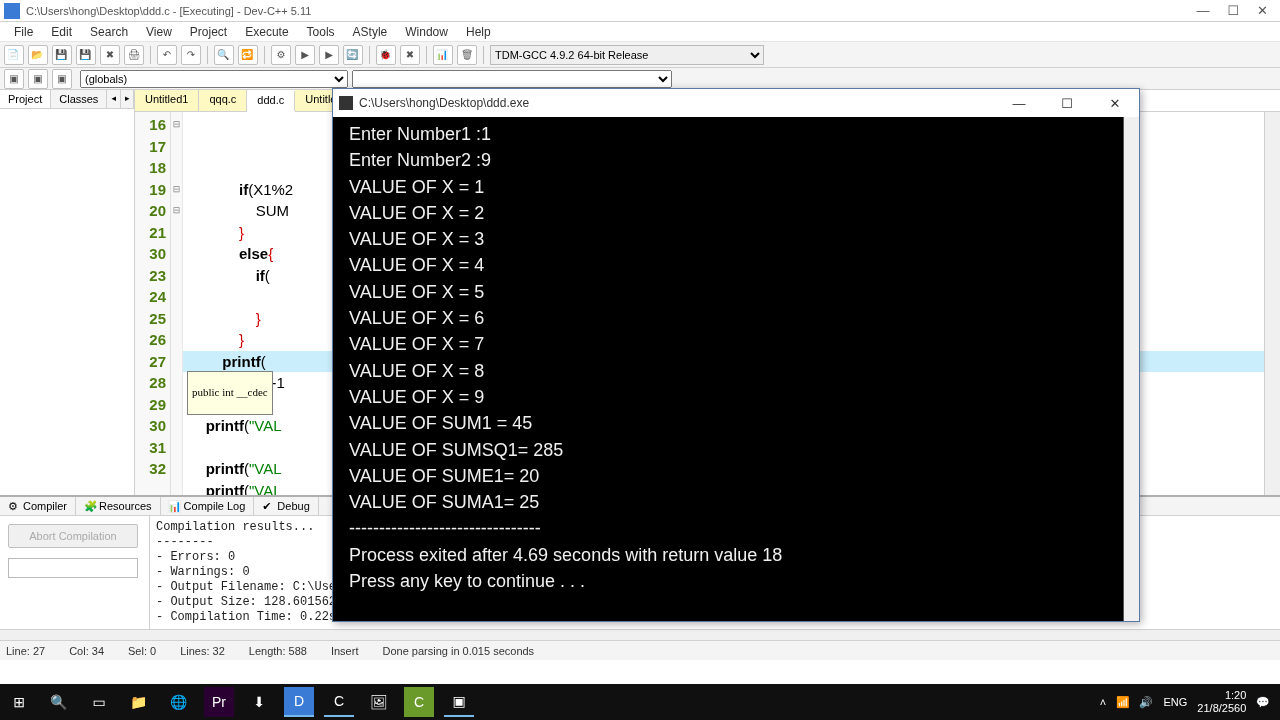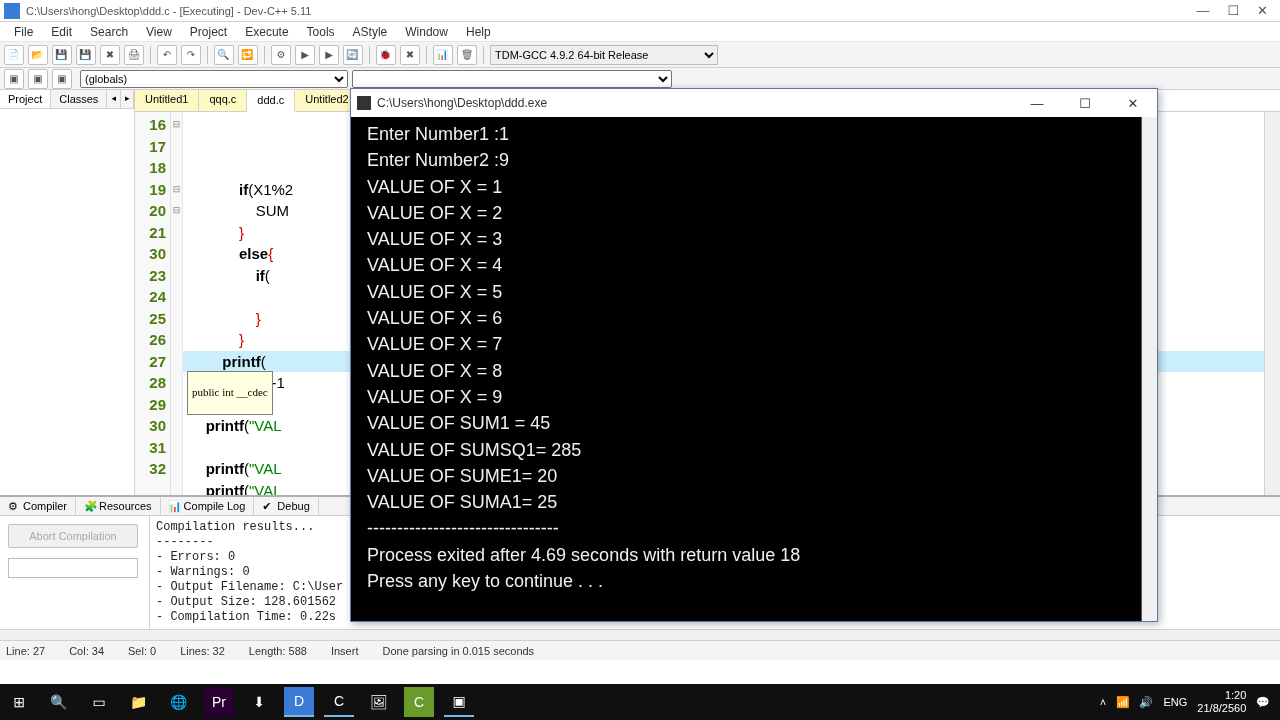--- a/index.html
+++ b/index.html
@@ -14,21 +14,21 @@
 
 
 .menubar { height: 20px; display: flex; align-items: center; padding: 0 6px; gap: 2px; font-size: 12px; color: #333; border-bottom: 1px solid #e5e5e5; }
 .menubar .menu-item { padding: 1px 8px; cursor: pointer; text-align: center; }
 
 
 .toolbar { height: 26px; background: #f4f4f4; border-bottom: 1px solid #d0d0d0; display: flex; align-items: center; padding: 0 4px; gap: 4px; }
 .tool-btn { width: 20px; height: 20px; background: #fff; border: 1px solid #c0c0c0; border-radius: 2px; cursor: pointer; display: flex; align-items: center; justify-content: center; font-size: 10px; color: #555; }
 .toolbar .sep { width: 1px; height: 18px; background: #c0c0c0; margin: 0 2px; }
 .toolbar select { font-size: 11px; height: 20px; border: 1px solid #bbb; }
-.toolbar .compiler-sel { width: 228px; }
+.toolbar .compiler-sel { width: 274px; }
 
 .toolbar2 { height: 22px; background: #f4f4f4; border-bottom: 1px solid #d0d0d0; display: flex; align-items: center; padding: 0 4px; gap: 4px; }
 .toolbar2 select.globals { width: 268px; font-size: 11px; height: 18px; }
 .toolbar2 select.sel2 { width: 320px; font-size: 11px; height: 18px; }
 
 
 .main { display: flex; height: 405px; }
 .left-panel { width: 135px; border-right: 1px solid #d0d0d0; display: flex; flex-direction: column; }
 .left-tabs { display: flex; border-bottom: 1px solid #d0d0d0; font-size: 11px; }
 .left-tab { padding: 3px 8px; border-right: 1px solid #d0d0d0; background: #f4f4f4; cursor: pointer; }
@@ -65,21 +65,21 @@
 .abort-area { width: 150px; padding: 8px; border-right: 1px solid #d0d0d0; }
 .abort-btn { width: 130px; height: 24px; background: #f0f0f0; border: 1px solid #c0c0c0; font-size: 11px; color: #aaa; border-radius: 2px; }
 .abort-area input { width: 130px; height: 20px; margin-top: 10px; border: 1px solid #bbb; }
 .log-area { flex: 1; font-family: "Courier New", monospace; font-size: 12px; padding: 4px 6px; line-height: 15px; color: #222; white-space: pre; overflow: hidden; }
 
 
 .statusbar { height: 20px; background: #f4f4f4; border-top: 1px solid #d0d0d0; display: flex; align-items: center; font-size: 11px; color: #333; padding: 0 6px; gap: 24px; }
 .statusbar span { display: inline-block; }
 
 
-.console-win { position: absolute; left: 350px; top: 88px; width: 808px; height: 534px; background: #fff; border: 1px solid #5a7aa5; box-shadow: 2px 2px 8px rgba(0,0,0,0.3); display: flex; flex-direction: column; }
+.console-win { position: absolute; left: 332px; top: 88px; width: 808px; height: 534px; background: #fff; border: 1px solid #5a7aa5; box-shadow: 2px 2px 8px rgba(0,0,0,0.3); display: flex; flex-direction: column; }
 .console-title { height: 28px; background: #fff; display: flex; align-items: center; padding: 0 6px; font-size: 12px; color: #333; }
 .console-title .cico { width: 14px; height: 14px; background: #333; margin-right: 6px; }
 .console-title .ctitle { flex: 1; }
 .console-title .cbtns { display: flex; gap: 12px; font-size: 13px; }
 .console-title .cbtns span { width: 36px; text-align: center; cursor: pointer; }
 .console-body { flex: 1; background: #000; color: #f0f0f0; font-family: "Consolas", monospace; font-size: 18px; padding: 4px 16px; line-height: 26.3px; white-space: pre; overflow: hidden; position: relative; }
 .console-scroll { position: absolute; right: 0; top: 0; bottom: 0; width: 16px; background: #f0f0f0; border-left: 1px solid #555; }
 
 
 .taskbar { position: absolute; bottom: 0; left: 0; right: 0; height: 36px; background: #101010; display: flex; align-items: center; padding: 0 4px; gap: 10px; }

